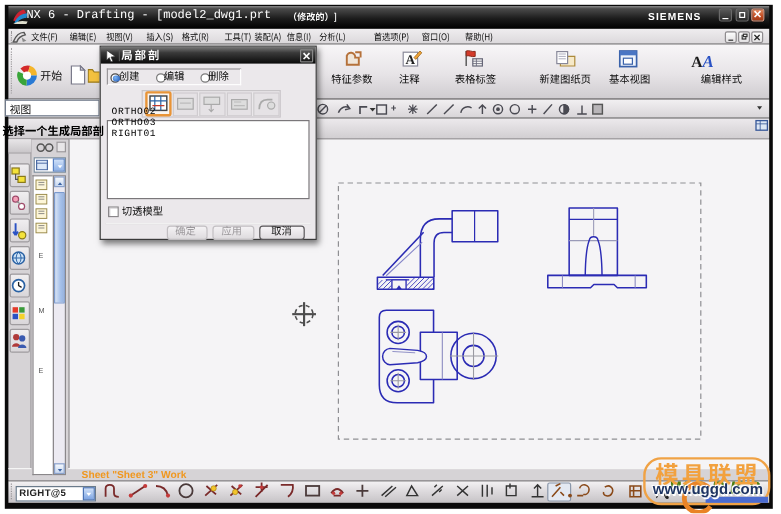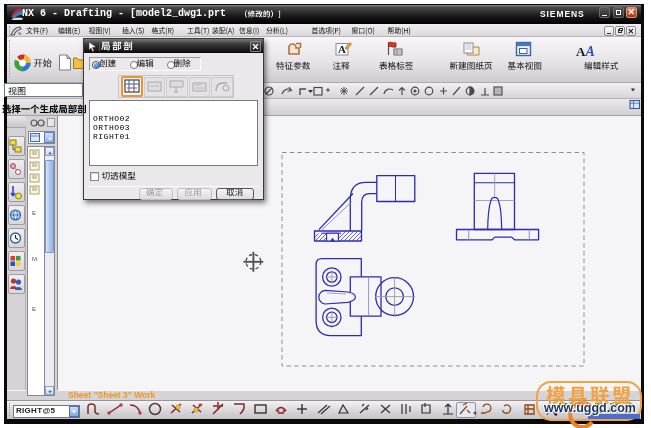--- a/index.html
+++ b/index.html
@@ -29,21 +29,21 @@
 <div class="abs" id="restabs"></div>
 <div class="abs" id="panel"></div>
 <div class="abs" id="gfx"></div>
 <div class="abs" id="status"></div>
 <div class="abs" id="botbar"></div>
 <svg class="abs" style="left:9px;top:6px;z-index:3" width="16" height="16" viewBox="0 0 16 16">
  <path d="M2 11 C4 6 7 3 11 2 L13 5 C9 6 6 9 5 12 Z" fill="#cc2233"></path>
  <path d="M3 13 C5 8 9 5 14 5 L13 9 C9 9 6 11 5 14 Z" fill="#2288cc"></path>
  <path d="M2 14 C6 11 10 11 14 12 L13 14 Z" fill="#ddddcc"></path>
 </svg>
-<div class="abs mono" style="left:22px;top:8px;z-index:3;font-size:10px;font-weight:bold;color:#fff;letter-spacing:0px;white-space:pre">NX 6 - Drafting - [model2_dwg1.prt </div>
+<div class="abs mono" style="left:22px;top:8px;z-index:3;font-size:10px;font-weight:normal;color:#fff;letter-spacing:0px;white-space:pre">NX 6 - Drafting - [model2_dwg1.prt </div>
 <div class="abs" style="left:540px;top:9px;z-index:3;font:bold 8.5px 'Liberation Sans',sans-serif;color:#fff;letter-spacing:0.9px">SIEMENS</div>
 <div class="abs" style="left:599px;top:7px;z-index:3;width:11px;height:10.5px;background:linear-gradient(#585858,#2a2a2a);border:1px solid #6a6a6a;border-radius:2px">
     <div class="abs" style="left:2px;top:6.5px;width:5px;height:1.5px;background:#fff"></div>
   </div>
 <div class="abs" style="left:613px;top:7px;z-index:3;width:11px;height:10.5px;background:linear-gradient(#585858,#2a2a2a);border:1px solid #6a6a6a;border-radius:2px">
     <div class="abs" style="left:2px;top:2px;width:5px;height:4.5px;border:1.5px solid #fff"></div>
   </div>
 <div class="abs" style="left:625.5px;top:7px;z-index:3;width:11.5px;height:10.5px;background:linear-gradient(#e08a60,#c04a20 60%,#a03a16);border:1px solid #d4927a;border-radius:2px;color:#fff;font:bold 9px 'Liberation Sans',sans-serif;text-align:center;line-height:9px">✕</div>
 <svg class="abs" style="left:10px;top:25px;z-index:3" width="13" height="12" viewBox="0 0 13 12">
  <path d="M1 10 C3 5 6 2 10 2 L11 4 C7 5 5 7 4 10 Z" fill="none" stroke="#555" stroke-width="1.2"></path>
@@ -367,21 +367,21 @@
         <path d="M4 6 h6 M4 9 h9" stroke="#bbb"></path>
       </svg>
     </div>
  <div class="abs" style="left:127px;top:37.5px;width:21.5px;height:20.5px;background:#e5e2e5;border:1px solid #cfcccf">
       <svg width="18" height="16" viewBox="0 0 18 16" style="position:absolute;left:1px;top:1px">
         <path d="M3 12 Q3 4 10 4 L14 4" fill="none" stroke="#aaa" stroke-width="1.4"></path>
         <circle cx="13" cy="9" r="3" fill="#ddd" stroke="#aaa"></circle>
       </svg>
     </div>
  <div class="abs" style="left:5px;top:61px;width:169px;height:66px;background:#fff;border:1px solid #7a777a"></div>
- <div class="abs mono" style="left:9px;top:75px;font-size:8px;line-height:9.2px;color:#000;letter-spacing:0.5px">ORTHO02<br>ORTHO03<br>RIGHT01</div>
+ <div class="abs mono" style="left:9px;top:50px;font-size:8px;line-height:9.2px;color:#000;letter-spacing:0.5px">ORTHO02<br>ORTHO03<br>RIGHT01</div>
  <div class="abs" style="left:6px;top:132.5px;width:9px;height:9px;background:#fff;border:1px solid #8a878a;box-shadow:inset 1px 1px 0 #d8d5d8"></div>
  <div class="abs" style="left:4px;top:146.5px;width:171px;height:1px;background:#c4c1c4;border-bottom:1px solid #fafafa"></div>
  <div class="abs" style="left:54.5px;top:149px;width:34.5px;height:11.5px;background:linear-gradient(#f4f2f4,#dedbde);border:1px solid #c2bfc2;border-radius:3px"></div>
  <div class="abs" style="left:93px;top:149px;width:34.5px;height:11.5px;background:linear-gradient(#f4f2f4,#dedbde);border:1px solid #c2bfc2;border-radius:3px"></div>
  <div class="abs" style="left:132px;top:148.5px;width:38px;height:12.5px;background:linear-gradient(#f6f4f6,#dedbde);border:1.5px solid #5a575a;border-radius:3px"></div>
 </div>
 <div class="abs" style="left:536px;top:381px;z-index:58;width:106px;height:40px;border:2.5px solid #f0a245;border-radius:15px"></div>
 <div class="abs" style="left:558px;top:399px;z-index:59;font:bold italic 15px 'Liberation Sans',sans-serif;color:#4d7c0f;letter-spacing:4.5px">WORKS</div>
 <svg class="abs" style="left:566px;top:400px;z-index:59" width="30" height="28" viewBox="0 0 30 28">
     <path d="M26 8 A12 12 0 1 0 26 22" fill="none" stroke="#e98326" stroke-width="4"></path>

